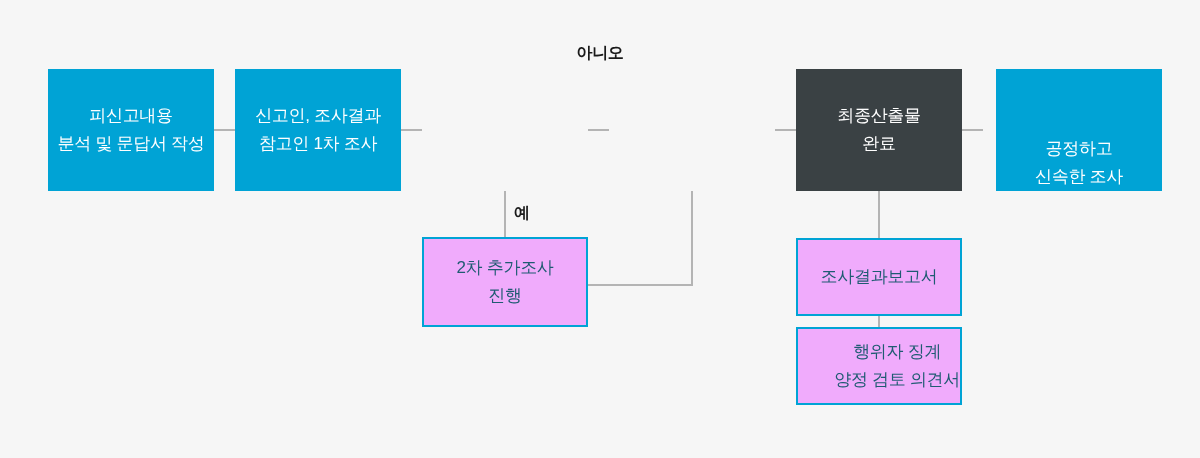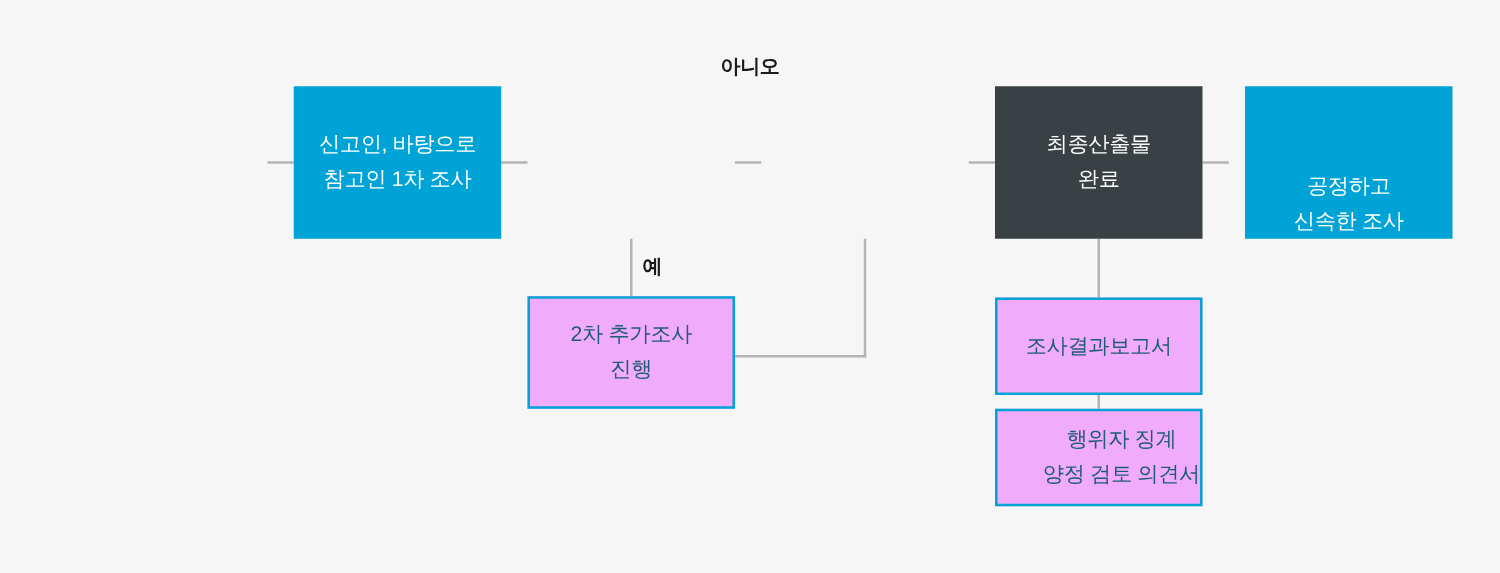--- a/index.html
+++ b/index.html
@@ -109,22 +109,26 @@
   <div class="line h gap-5"></div>
   <div class="line v v-yes"></div>
   <div class="line v v-return"></div>
   <div class="line h h-return"></div>
   <div class="line v v-output"></div>
   <div class="line v v-between"></div>
 
   <div class="branch-label label-no">아니오</div>
   <div class="branch-label label-yes">예</div>
 
+  <div class="step blue pos-1">
+    <span class="box-text">피신고내용
+분석 및 문답서 작성</span>
+  </div>
   <div class="step blue pos-2">
-    <span class="box-text">신고인, 바탕으로
+    <span class="box-text">신고인, 조사결과
 참고인 1차 조사</span>
   </div>
   <div class="step dark pos-5">
     <span class="box-text">최종산출물
 완료</span>
   </div>
   <div class="step blue pos-6">
     <span class="box-text">공정하고
 신속한 조사</span>
   </div>

